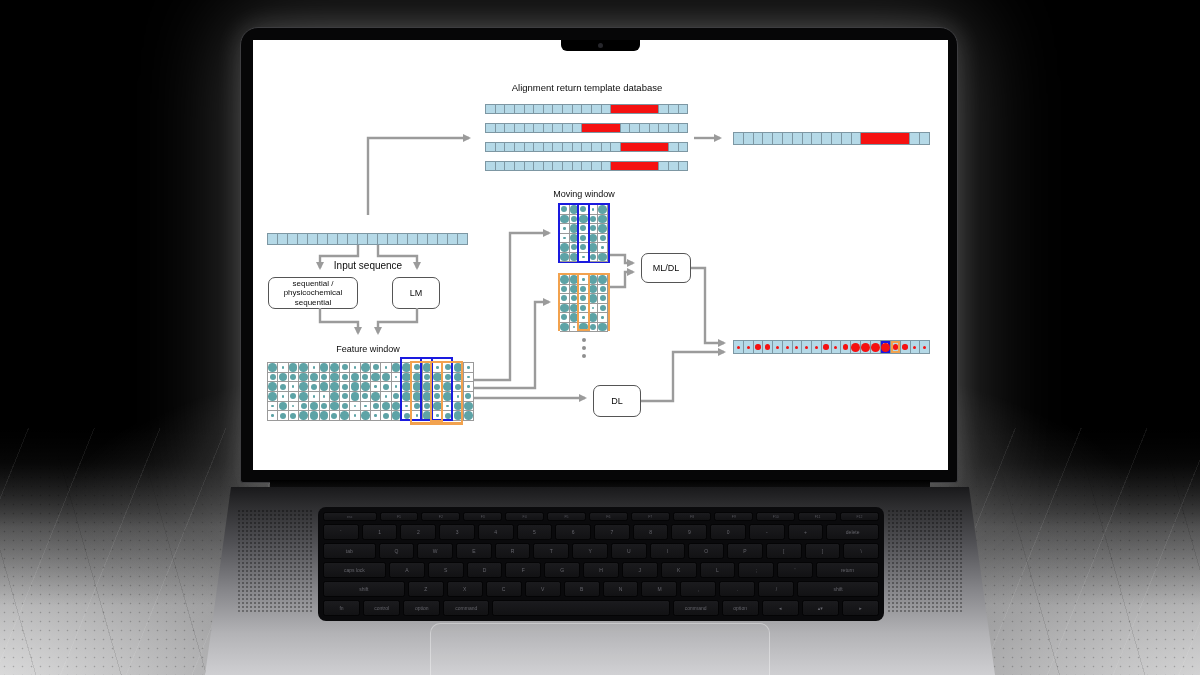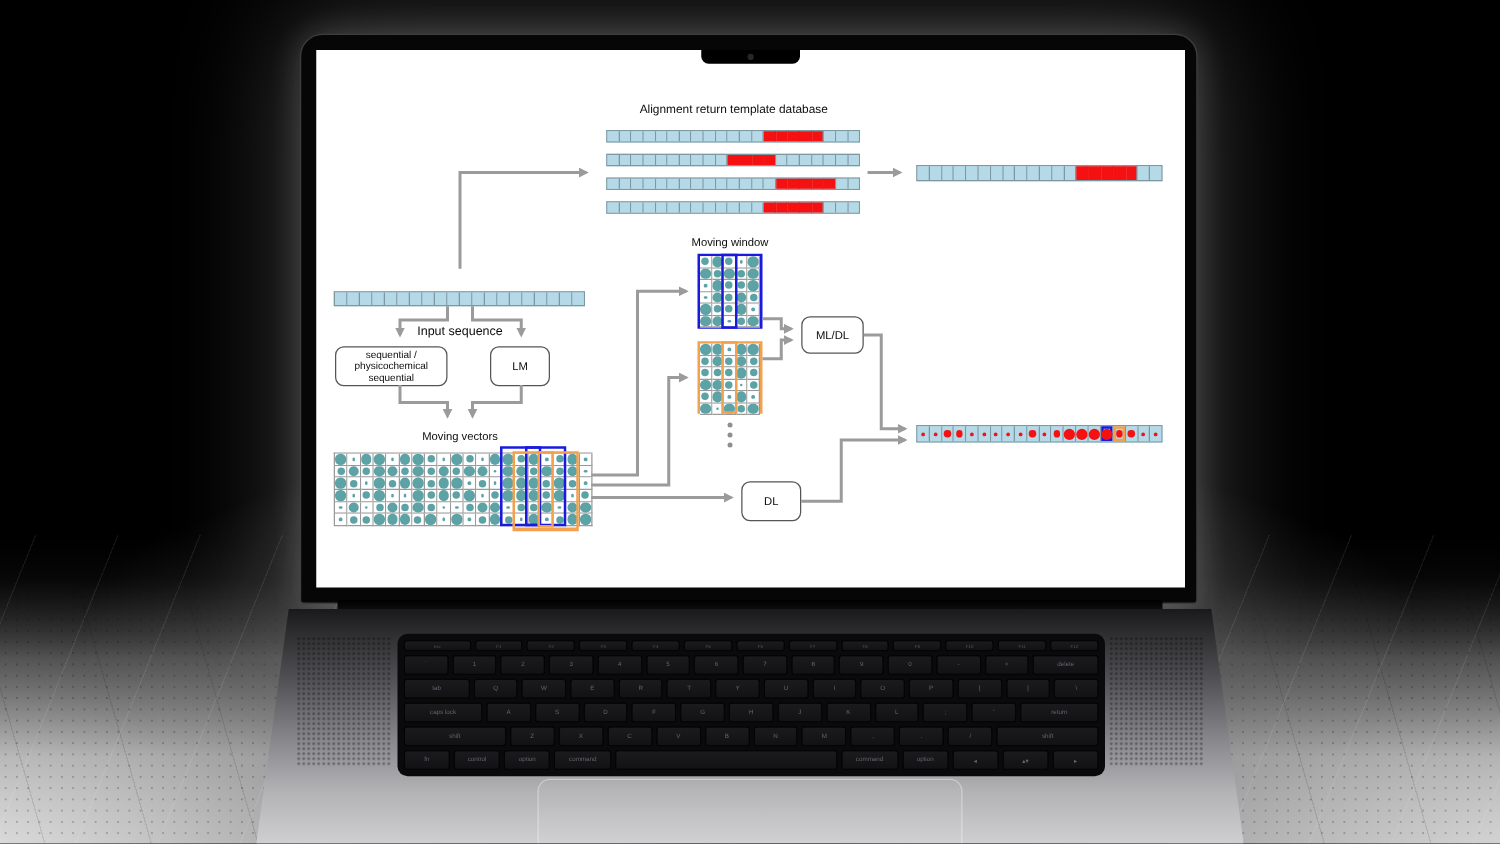--- a/index.html
+++ b/index.html
@@ -231,21 +231,21 @@
 
       <div class="dgbox" style="left:15px;top:237px;width:90px;height:32px;">
         <span class="bl">sequential /</span>
         <span class="bl">physicochemical</span>
         <span class="bl">sequential</span>
       </div>
       <div class="dgbox" style="left:139px;top:237px;width:48px;height:32px;">
         <span class="big">LM</span>
       </div>
 
-      <div class="dg-label" style="left:40px;top:304px;width:150px;font-size:9px;">Moving vectors</div>
+      <div class="dg-label" style="left:40px;top:304px;width:150px;font-size:9px;">Feature window</div>
       <div class="matrix" style="left: 14px; top: 322px; width: 207px; height: 59px; grid-template-columns: repeat(20, 1fr);">
           <div class="mcell">
             <div class="dot d3"></div>
           </div>
           <div class="mcell">
             <div class="dot d1"></div>
           </div>
           <div class="mcell">
             <div class="dot d3"></div>
           </div>

